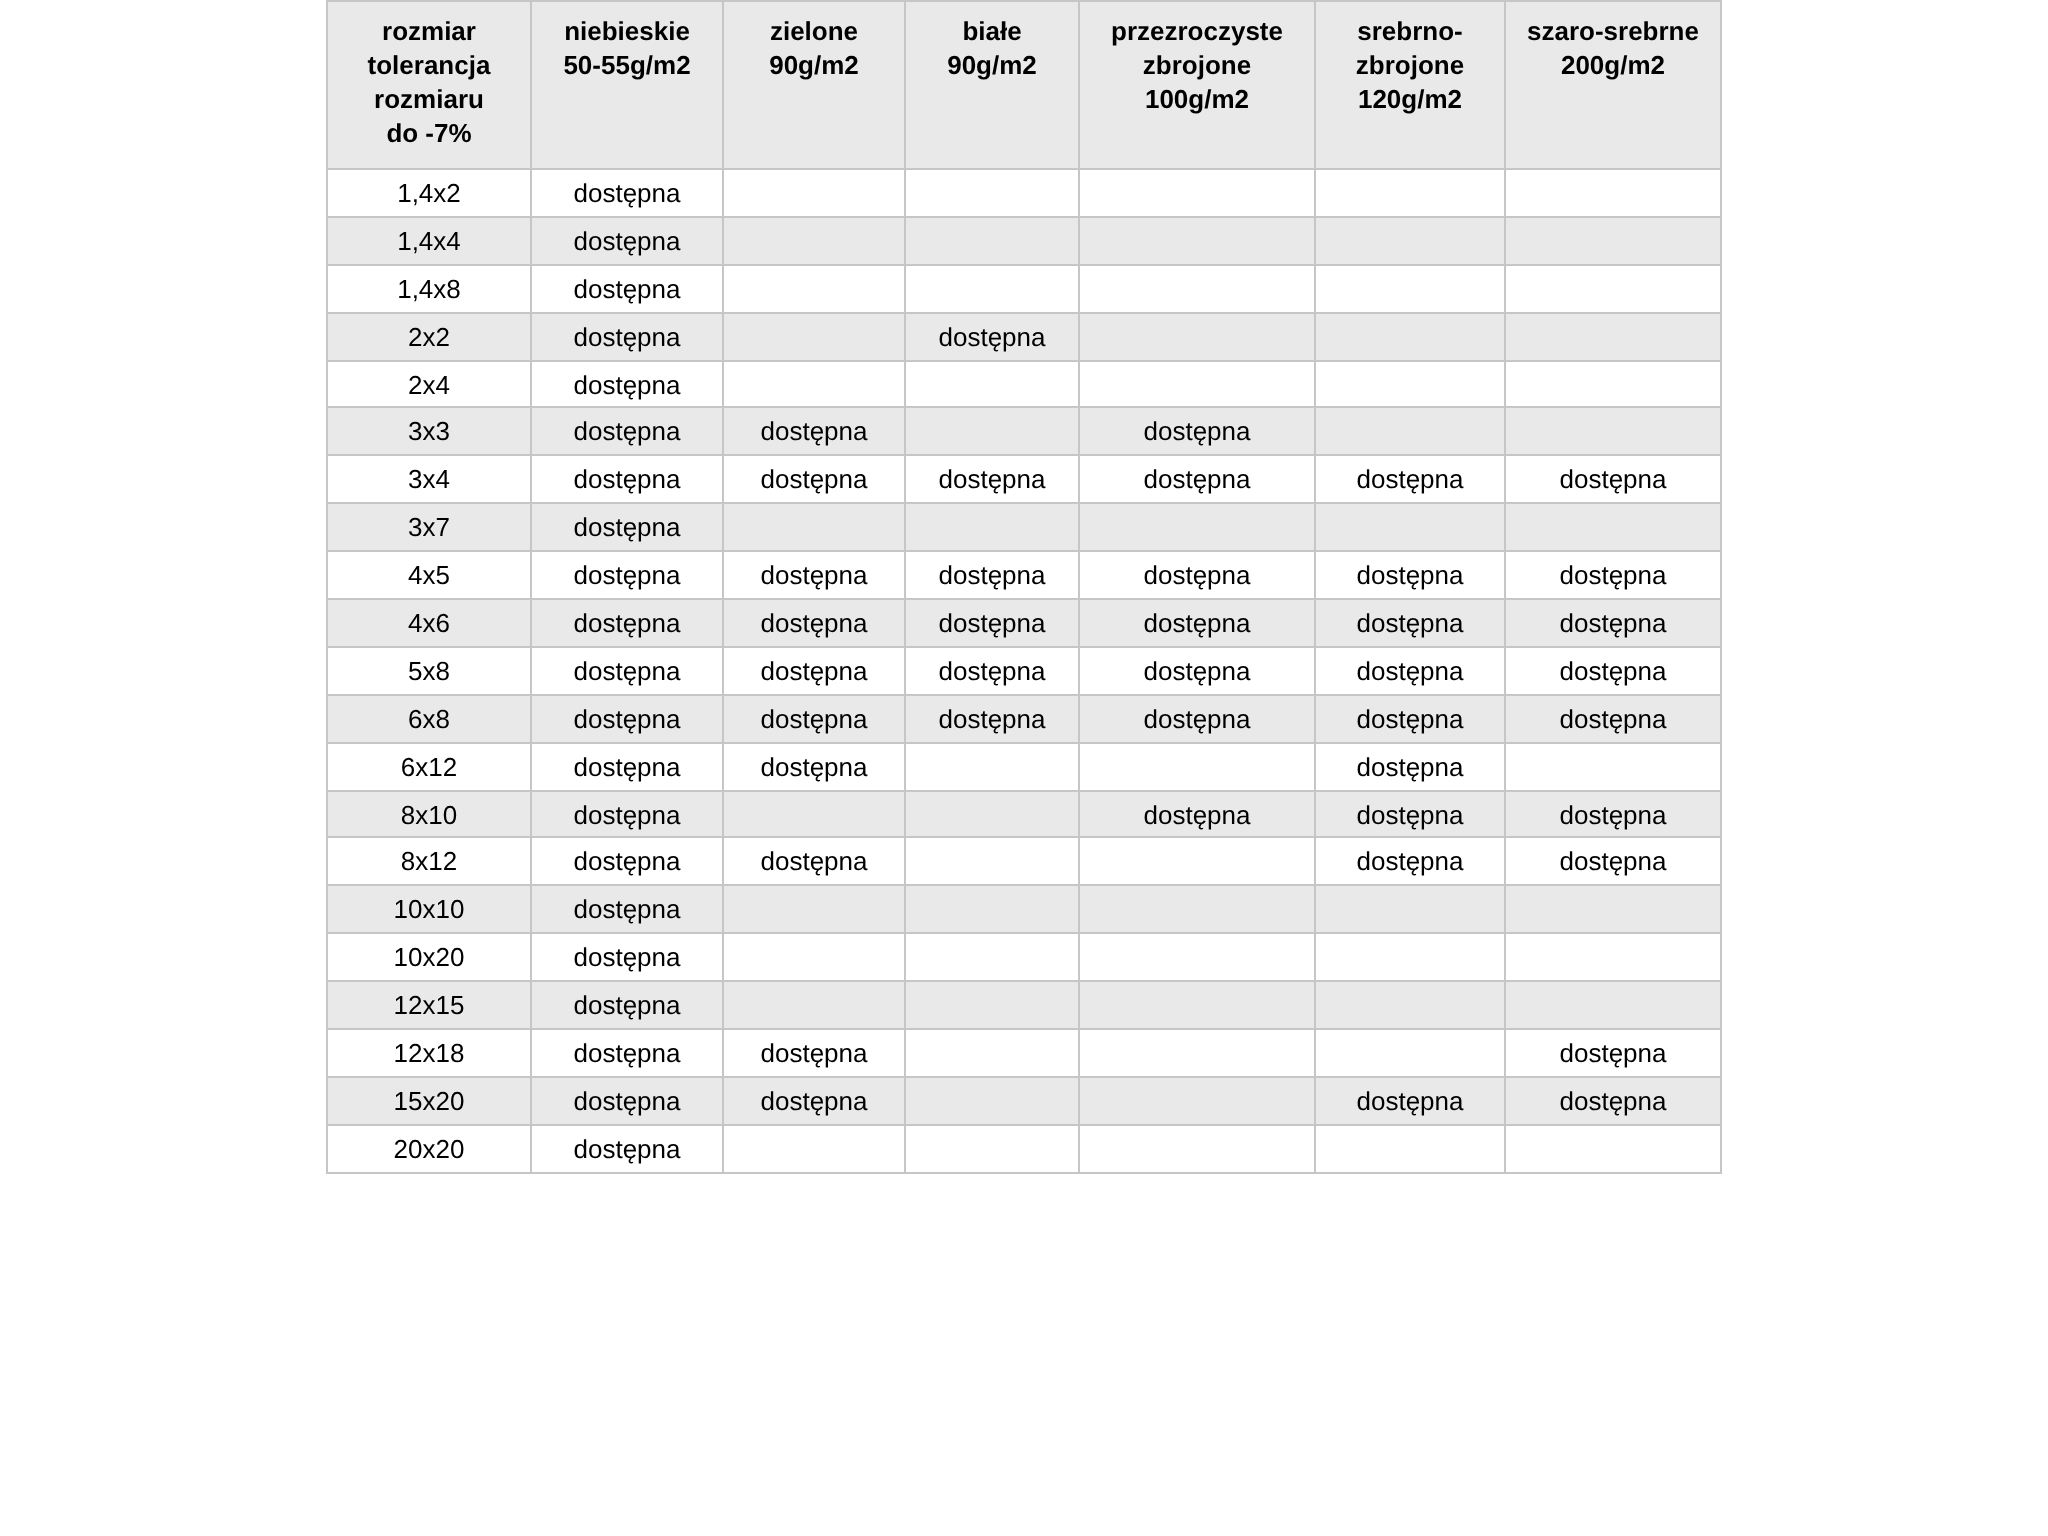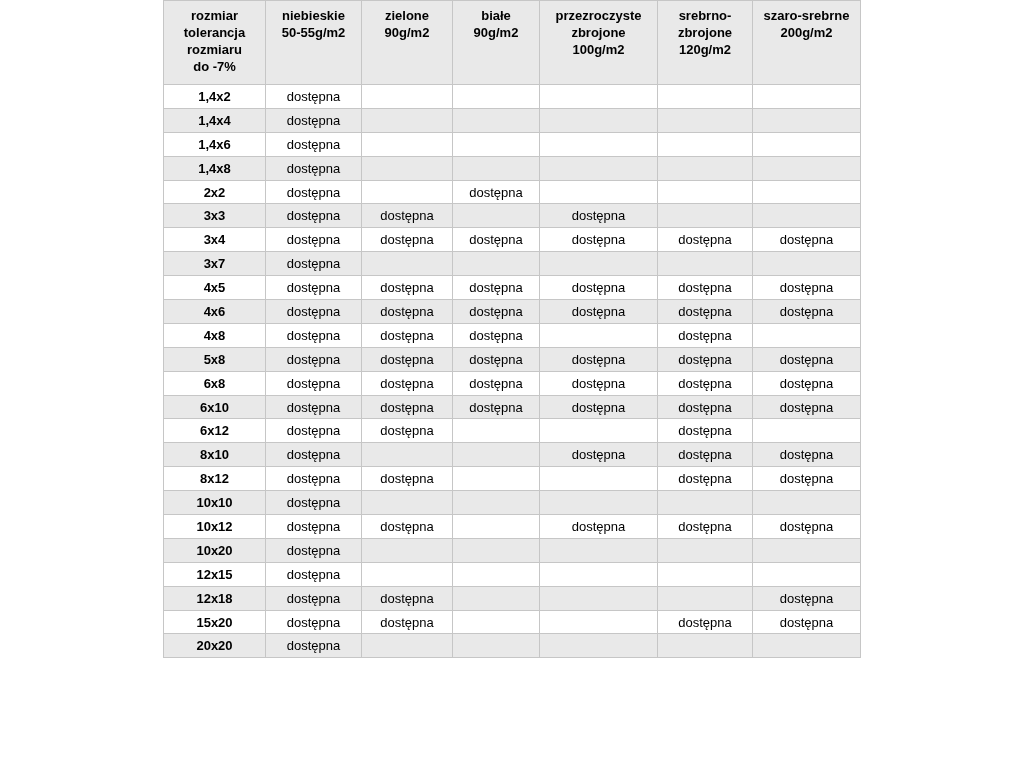--- a/index.html
+++ b/index.html
@@ -46,21 +46,21 @@
     white-space: pre-line;
     line-height: 1.3;
   }
   table.availability tbody td {
     height: 22.9px;
   }
   table.availability tbody tr:nth-child(even) td {
     background: #e9e9e9;
   }
   td.size-cell {
-    font-weight: bold;
+    font-weight: normal;
     margin-top: 17px;
   }
 </style>
 </head>
 <body>
 
 <table class="availability">
   <colgroup>
     <col style="width:102px">
     <col style="width:96px">
@@ -119,47 +119,47 @@
       <tr>
         <td class="size-cell">1,4x4</td>
         <td>dostępna</td>
         <td></td>
         <td></td>
         <td></td>
         <td></td>
         <td></td>
       </tr>
       <tr>
-        <td class="size-cell">1,4x6</td>
-        <td>dostępna</td>
-        <td></td>
-        <td></td>
-        <td></td>
-        <td></td>
-        <td></td>
-      </tr>
-      <tr>
         <td class="size-cell">1,4x8</td>
         <td>dostępna</td>
         <td></td>
         <td></td>
         <td></td>
         <td></td>
         <td></td>
       </tr>
       <tr>
         <td class="size-cell">2x2</td>
         <td>dostępna</td>
         <td></td>
         <td>dostępna</td>
         <td></td>
         <td></td>
         <td></td>
       </tr>
       <tr>
+        <td class="size-cell">2x4</td>
+        <td>dostępna</td>
+        <td></td>
+        <td></td>
+        <td></td>
+        <td></td>
+        <td></td>
+      </tr>
+      <tr>
         <td class="size-cell">3x3</td>
         <td>dostępna</td>
         <td>dostępna</td>
         <td></td>
         <td>dostępna</td>
         <td></td>
         <td></td>
       </tr>
       <tr>
         <td class="size-cell">3x4</td>
@@ -191,56 +191,38 @@
       <tr>
         <td class="size-cell">4x6</td>
         <td>dostępna</td>
         <td>dostępna</td>
         <td>dostępna</td>
         <td>dostępna</td>
         <td>dostępna</td>
         <td>dostępna</td>
       </tr>
       <tr>
-        <td class="size-cell">4x8</td>
-        <td>dostępna</td>
-        <td>dostępna</td>
-        <td>dostępna</td>
-        <td></td>
-        <td>dostępna</td>
-        <td></td>
-      </tr>
-      <tr>
         <td class="size-cell">5x8</td>
         <td>dostępna</td>
         <td>dostępna</td>
         <td>dostępna</td>
         <td>dostępna</td>
         <td>dostępna</td>
         <td>dostępna</td>
       </tr>
       <tr>
         <td class="size-cell">6x8</td>
         <td>dostępna</td>
         <td>dostępna</td>
         <td>dostępna</td>
         <td>dostępna</td>
         <td>dostępna</td>
         <td>dostępna</td>
       </tr>
       <tr>
-        <td class="size-cell">6x10</td>
-        <td>dostępna</td>
-        <td>dostępna</td>
-        <td>dostępna</td>
-        <td>dostępna</td>
-        <td>dostępna</td>
-        <td>dostępna</td>
-      </tr>
-      <tr>
         <td class="size-cell">6x12</td>
         <td>dostępna</td>
         <td>dostępna</td>
         <td></td>
         <td></td>
         <td>dostępna</td>
         <td></td>
       </tr>
       <tr>
         <td class="size-cell">8x10</td>
@@ -261,29 +243,20 @@
         <td>dostępna</td>
       </tr>
       <tr>
         <td class="size-cell">10x10</td>
         <td>dostępna</td>
         <td></td>
         <td></td>
         <td></td>
         <td></td>
         <td></td>
-      </tr>
-      <tr>
-        <td class="size-cell">10x12</td>
-        <td>dostępna</td>
-        <td>dostępna</td>
-        <td></td>
-        <td>dostępna</td>
-        <td>dostępna</td>
-        <td>dostępna</td>
       </tr>
       <tr>
         <td class="size-cell">10x20</td>
         <td>dostępna</td>
         <td></td>
         <td></td>
         <td></td>
         <td></td>
         <td></td>
       </tr>

